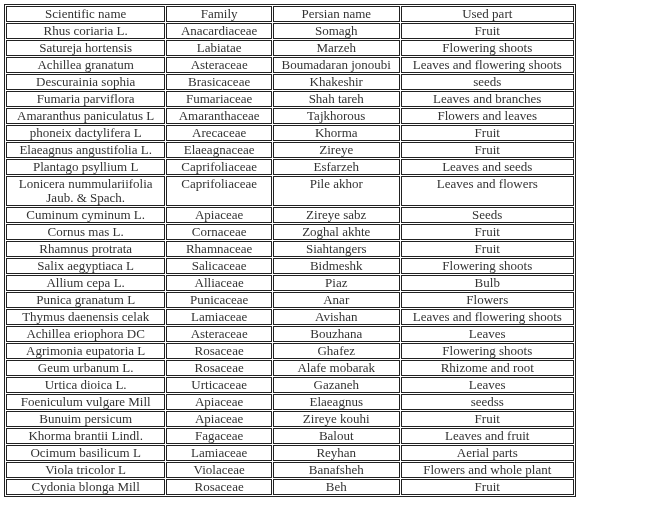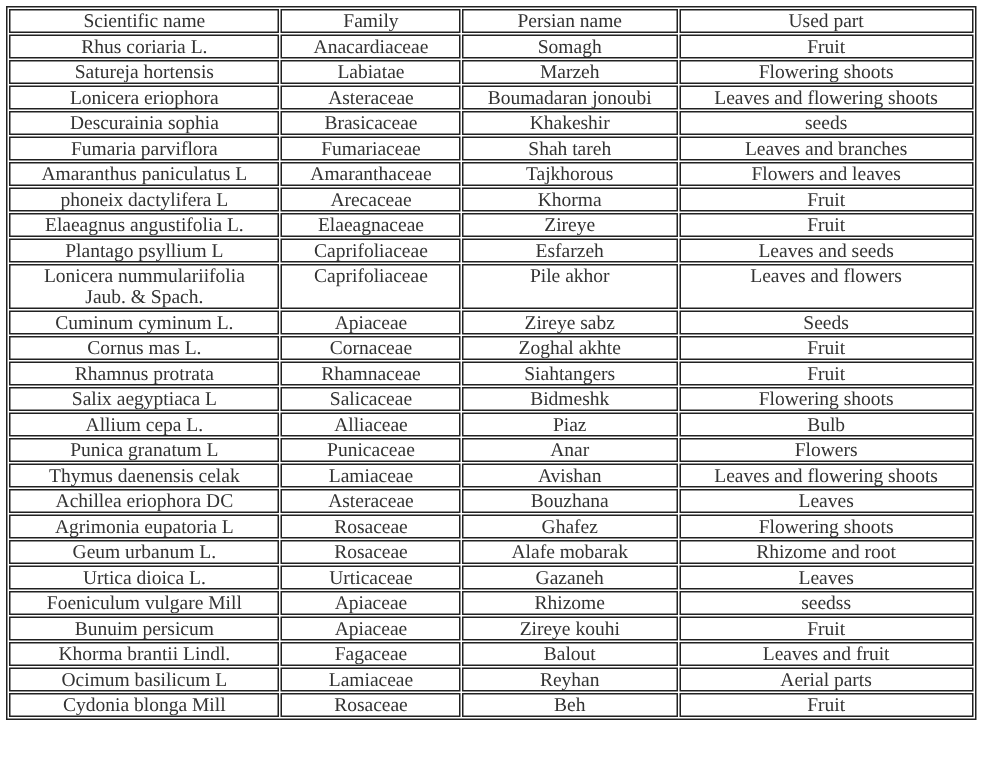--- a/index.html
+++ b/index.html
@@ -17,21 +17,21 @@
     position: absolute;
     left: 0; top: 0;
     width: 655px;
     height: 514px;
     background: #ffffff;
   }
   table.plants {
     position: absolute;
     left: 4px;
     top: 4px;
-    width: 647px;
+    width: 572px;
     table-layout: fixed;
     border-collapse: separate;
     border-spacing: 1px;
     background: #ffffff;
     border: 1px solid #212121;
   }
   table.plants th,
   table.plants td {
     border: 1px solid #212121;
     text-align: center;
@@ -76,21 +76,21 @@
           <td>Somagh</td>
           <td>Fruit</td>
         </tr>
         <tr>
           <td>Satureja hortensis</td>
           <td>Labiatae</td>
           <td>Marzeh</td>
           <td>Flowering shoots</td>
         </tr>
         <tr>
-          <td>Lonicera eriophora</td>
+          <td>Achillea granatum</td>
           <td>Asteraceae</td>
           <td>Boumadaran jonoubi</td>
           <td>Leaves and flowering shoots</td>
         </tr>
         <tr>
           <td>Descurainia sophia</td>
           <td>Brasicaceae</td>
           <td>Khakeshir</td>
           <td>seeds</td>
         </tr>
@@ -193,40 +193,46 @@
         </tr>
         <tr>
           <td>Urtica dioica L.</td>
           <td>Urticaceae</td>
           <td>Gazaneh</td>
           <td>Leaves</td>
         </tr>
         <tr>
           <td>Foeniculum vulgare Mill</td>
           <td>Apiaceae</td>
-          <td>Rhizome</td>
+          <td>Elaeagnus</td>
           <td>seedss</td>
         </tr>
         <tr>
           <td>Bunuim persicum</td>
           <td>Apiaceae</td>
           <td>Zireye kouhi</td>
           <td>Fruit</td>
         </tr>
         <tr>
           <td>Khorma brantii Lindl.</td>
           <td>Fagaceae</td>
           <td>Balout</td>
           <td>Leaves and fruit</td>
         </tr>
         <tr>
           <td>Ocimum basilicum L</td>
           <td>Lamiaceae</td>
           <td>Reyhan</td>
           <td>Aerial parts</td>
+        </tr>
+        <tr>
+          <td>Viola tricolor L</td>
+          <td>Violaceae</td>
+          <td>Banafsheh</td>
+          <td>Flowers and whole plant</td>
         </tr>
         <tr>
           <td>Cydonia blonga Mill</td>
           <td>Rosaceae</td>
           <td>Beh</td>
           <td>Fruit</td>
         </tr>
       </tbody>
   </table>
 </div>

